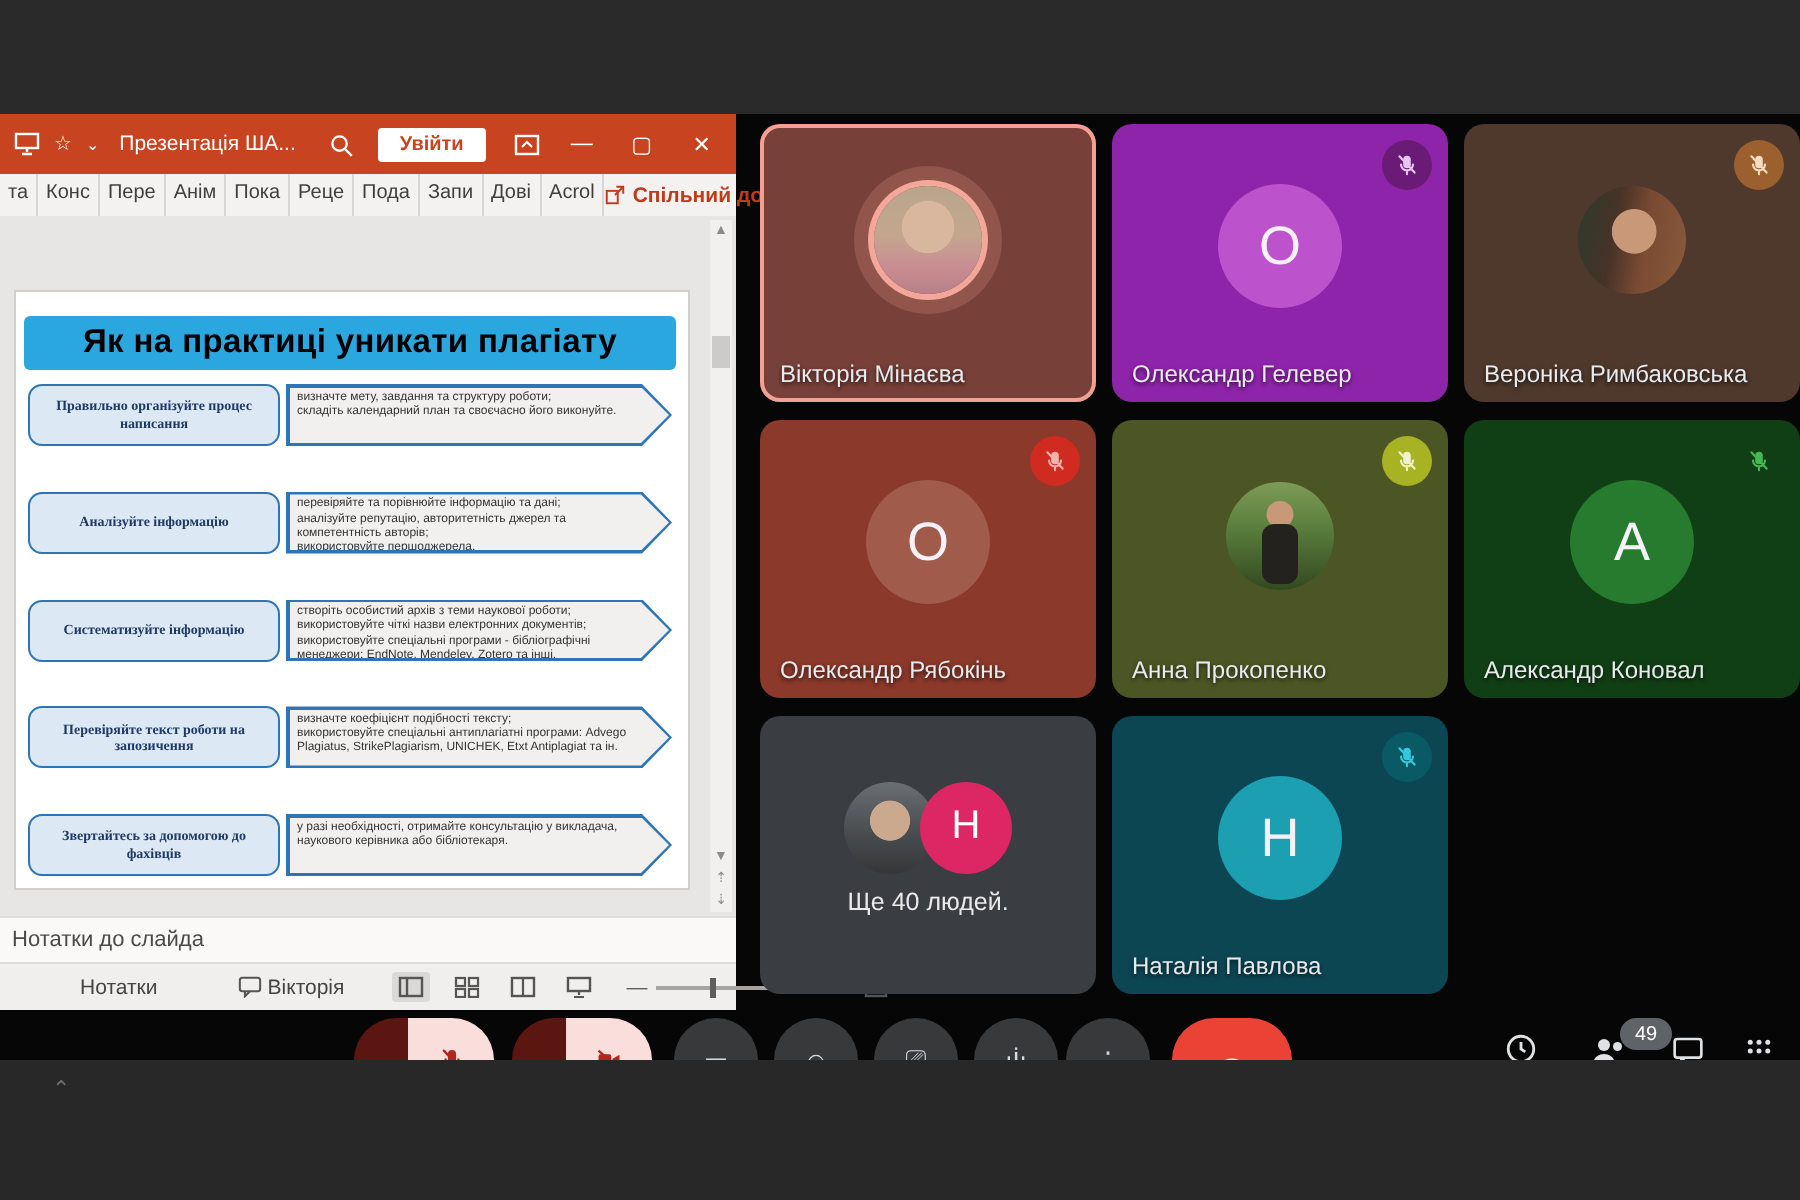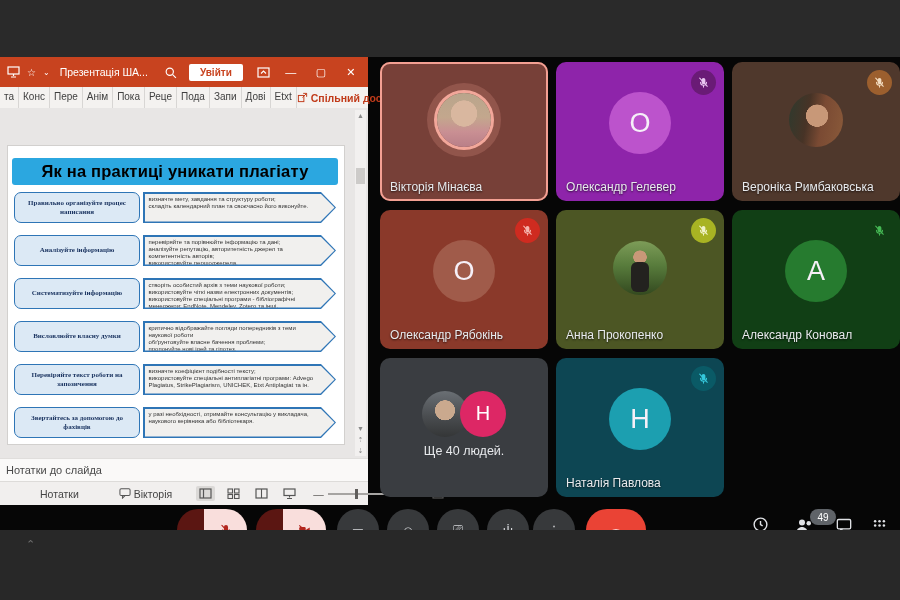--- a/index.html
+++ b/index.html
@@ -175,21 +175,21 @@
   <div class="ribbon">
     <span class="rtab">та</span>
     <span class="rtab">Конс</span>
     <span class="rtab">Пере</span>
     <span class="rtab">Анім</span>
     <span class="rtab">Пока</span>
     <span class="rtab">Реце</span>
     <span class="rtab">Пода</span>
     <span class="rtab">Запи</span>
     <span class="rtab">Дові</span>
-    <span class="rtab">Etxt</span>
+    <span class="rtab">Acrol</span>
     <span class="share-lbl">
       <svg width="11" height="11" viewBox="0 0 16 16">
           <rect x="2" y="5" width="8" height="9" fill="none" stroke="#C13B1A" stroke-width="1.4"></rect>
           <path d="M9 2h5v5M14 2L8 8" stroke="#C13B1A" stroke-width="1.4" fill="none"></path>
         </svg>
       <span>Спільний доступ</span>
     </span>
   </div>
 
   <div class="slidezone">
@@ -210,28 +210,20 @@
 аналізуйте репутацію, авторитетність джерел та компетентність авторів;
 використовуйте першоджерела.</div>
             </div>
         </div>
         <div class="srow">
           <div class="sbox">Систематизуйте інформацію</div>
           <div class="arr">
               <div class="arr-in">створіть особистий архів з теми наукової роботи;
 використовуйте чіткі назви електронних документів;
 використовуйте спеціальні програми - бібліографічні менеджери: EndNote, Mendeley, Zotero та інші.</div>
-            </div>
-        </div>
-        <div class="srow">
-          <div class="sbox">Висловлюйте власну думки</div>
-          <div class="arr">
-              <div class="arr-in">критично відображайте погляди попередників з теми наукової роботи
-обґрунтовуйте власне бачення проблеми;
-пропонуйте нові ідей та гіпотез.</div>
             </div>
         </div>
         <div class="srow">
           <div class="sbox">Перевіряйте текст роботи на запозичення</div>
           <div class="arr">
               <div class="arr-in">визначте коефіцієнт подібності тексту;
 використовуйте спеціальні антиплагіатні програми: Advego Plagiatus, StrikePlagiarism, UNICHEK, Etxt Antiplagiat та ін.</div>
             </div>
         </div>
         <div class="srow">

